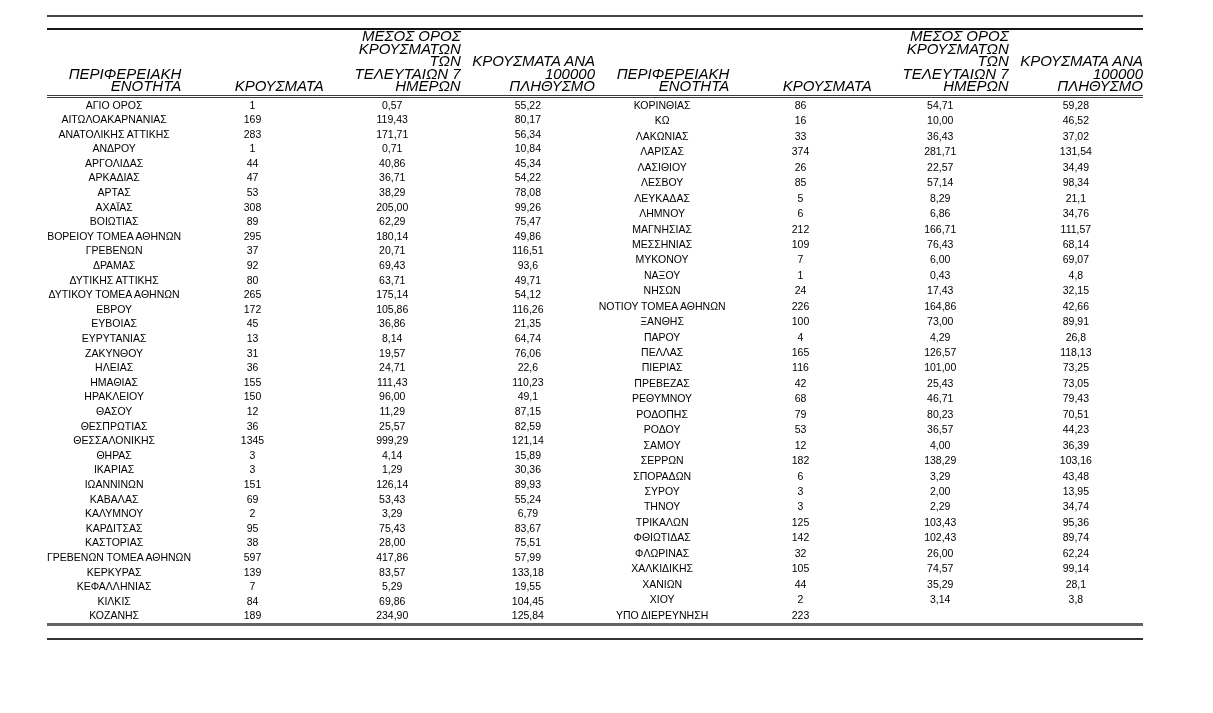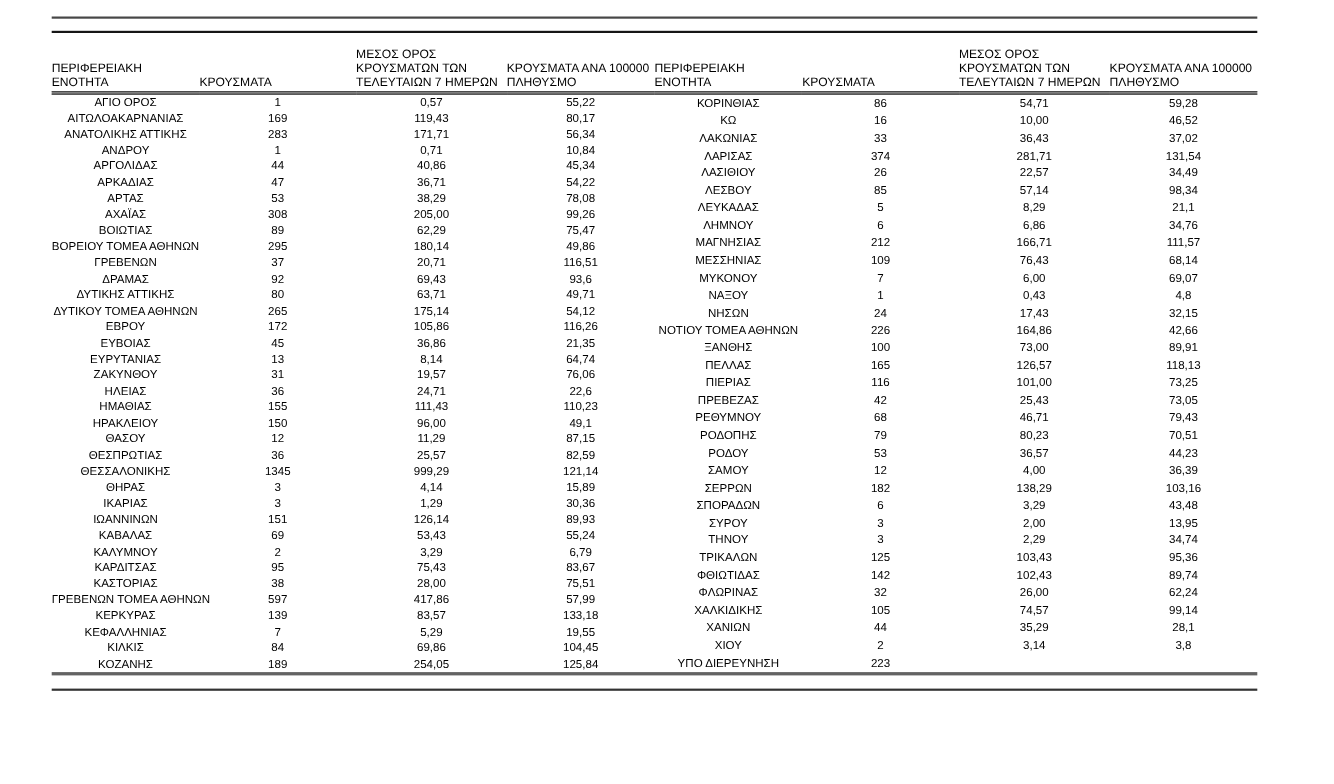--- a/index.html
+++ b/index.html
@@ -32,26 +32,27 @@
     border-collapse: collapse;
     table-layout: fixed;
   }
   col.c-region  { width: 24.5%; }
   col.c-cases   { width: 26%; }
   col.c-avg     { width: 25%; }
   col.c-per100k { width: 24.5%; }
   thead td {
     height: 51px;
     vertical-align: bottom;
-    text-align: left;
-    font-size: 11px;
+    text-align: right;
+    font-size: 15px;
     line-height: 12.5px;
     padding: 0 0 2px 0;
     white-space: pre-line;
     border-bottom: 3px double #3b3b3b;
+    font-style: italic;
   }
   tbody td {
     height: 14.6px;
     line-height: 14.6px;
     font-size: 10.5px;
     text-align: center;
     padding: 0;
     white-space: nowrap;
     overflow: visible;
   }
@@ -291,21 +292,21 @@
           </tr>
           <tr>
             <td>ΚΙΛΚΙΣ</td>
             <td>84</td>
             <td>69,86</td>
             <td>104,45</td>
           </tr>
           <tr>
             <td>ΚΟΖΑΝΗΣ</td>
             <td>189</td>
-            <td>254,05</td>
+            <td>234,90</td>
             <td>125,84</td>
           </tr>
         </tbody>
     </table>
 
     <table class="half">
       <colgroup>
         <col class="c-region">
           <col class="c-cases">
           <col class="c-avg">
@@ -407,20 +408,26 @@
             <td>164,86</td>
             <td>42,66</td>
           </tr>
           <tr>
             <td>ΞΑΝΘΗΣ</td>
             <td>100</td>
             <td>73,00</td>
             <td>89,91</td>
           </tr>
           <tr>
+            <td>ΠΑΡΟΥ</td>
+            <td>4</td>
+            <td>4,29</td>
+            <td>26,8</td>
+          </tr>
+          <tr>
             <td>ΠΕΛΛΑΣ</td>
             <td>165</td>
             <td>126,57</td>
             <td>118,13</td>
           </tr>
           <tr>
             <td>ΠΙΕΡΙΑΣ</td>
             <td>116</td>
             <td>101,00</td>
             <td>73,25</td>

